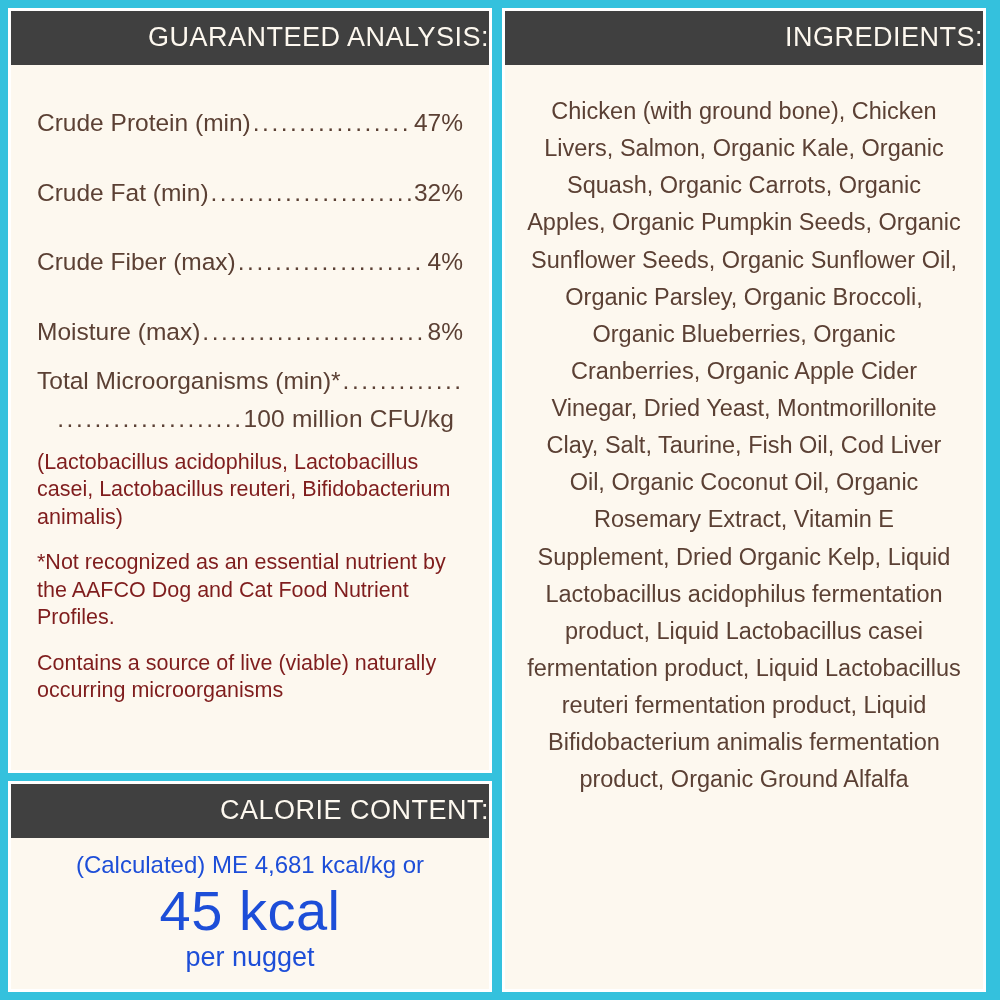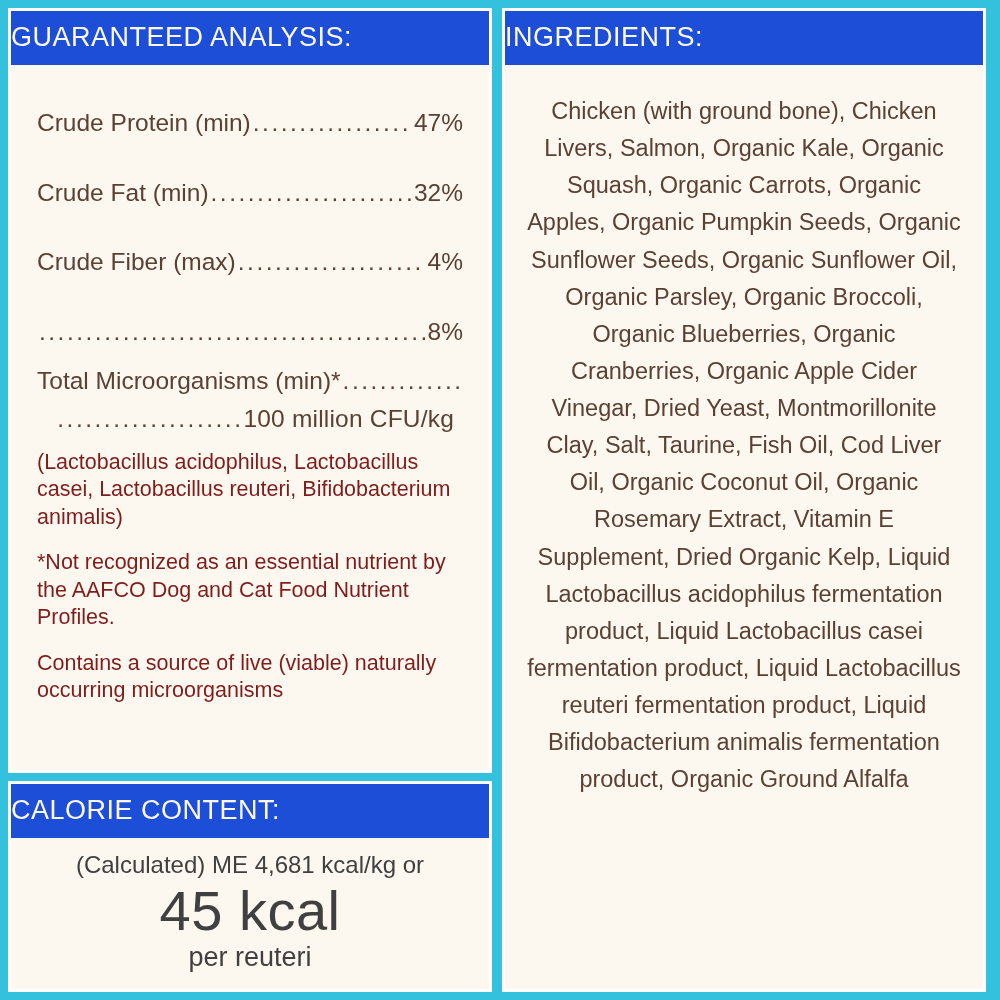--- a/index.html
+++ b/index.html
@@ -36,23 +36,23 @@
     border-radius: 14px;
   }
   .panel {
     background: #fdf8ef;
     border: 3px solid #ffffff;
     box-sizing: border-box;
     display: flex;
     flex-direction: column;
   }
   .panel-header {
-    background: #1d4ed8;
+    background: #404040;
     color: #fdf8ef;
-    text-align: left;
+    text-align: right;
     font-size: 27px;
     letter-spacing: 0.5px;
     padding: 11px 0 12px 0;
     font-weight: normal;
   }
   .panel-body {
     background: #fdf8ef;
     color: #5a3a2e;
     padding: 18px 26px 18px 26px;
     flex: 1;
@@ -98,21 +98,21 @@
     margin: 0 0 18px 0;
   }
   .note:last-child {
     margin-bottom: 0;
   }
 
   
   .cal-body {
     padding: 14px 18px 16px 18px;
     text-align: center;
-    color: #404040;
+    color: #1d4ed8;
   }
   .cal-line1 {
     font-size: 24px;
     line-height: 1.1;
     margin-bottom: 2px;
   }
   .cal-big {
     font-size: 56px;
     line-height: 1.08;
     margin: 2px 0 2px 0;
@@ -155,20 +155,21 @@
           <span class="ga-value">32%</span>
         </div>
 
         <div class="ga-row">
           <span class="ga-label">Crude Fiber (max)</span>
           <span class="ga-dots">.............................................</span>
           <span class="ga-value"> 4%</span>
         </div>
 
         <div class="ga-row">
+          <span class="ga-label">Moisture (max)</span>
           <span class="ga-dots">.............................................</span>
           <span class="ga-value"> 8%</span>
         </div>
 
         <div class="ga-row">
           <span class="ga-label">Total Microorganisms (min)*</span>
           <span class="ga-dots">.............................................</span>
           <span class="ga-value"></span>
         </div>
 
@@ -181,21 +182,21 @@
         <p class="note">Contains a source of live (viable) naturally occurring microorganisms</p>
 
       </div>
     </div>
 
     <div class="panel">
       <div class="panel-header">CALORIE CONTENT:</div>
       <div class="panel-body cal-body">
         <div class="cal-line1">(Calculated) ME 4,681 kcal/kg or</div>
         <div class="cal-big">45 kcal</div>
-        <div class="cal-sub">per reuteri</div>
+        <div class="cal-sub">per nugget</div>
       </div>
     </div>
 
   </div>
 
   <div class="col col-right">
     <div class="panel" style="flex:1 1 auto;">
       <div class="panel-header">INGREDIENTS:</div>
       <div class="panel-body ing-body">Chicken (with ground bone), Chicken Livers, Salmon, Organic Kale, Organic Squash, Organic Carrots, Organic Apples, Organic Pumpkin Seeds, Organic Sunflower Seeds, Organic Sunflower Oil, Organic Parsley, Organic Broccoli, Organic Blueberries, Organic Cranberries, Organic Apple Cider Vinegar, Dried Yeast, Montmorillonite Clay, Salt, Taurine, Fish Oil, Cod Liver Oil, Organic Coconut Oil, Organic Rosemary Extract, Vitamin E Supplement, Dried Organic Kelp, Liquid Lactobacillus acidophilus fermentation product, Liquid Lactobacillus casei fermentation product, Liquid Lactobacillus reuteri fermentation product, Liquid Bifidobacterium animalis fermentation product, Organic Ground Alfalfa</div>
     </div>

